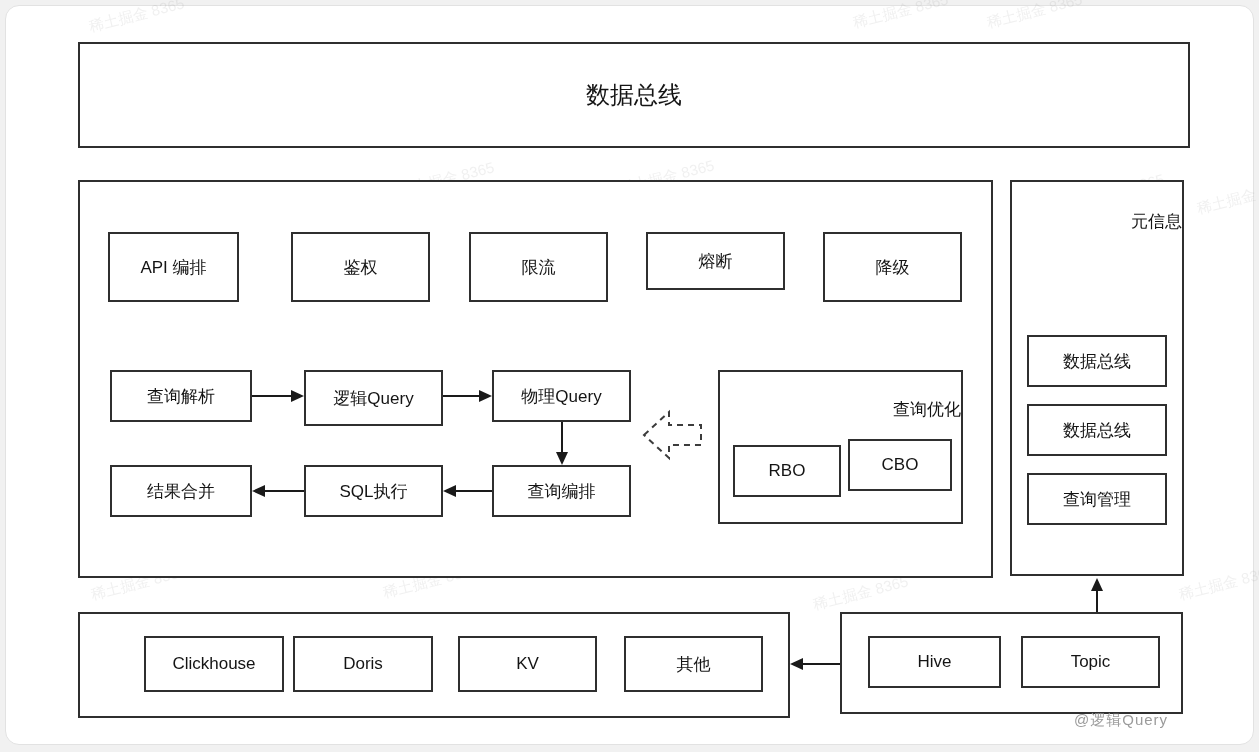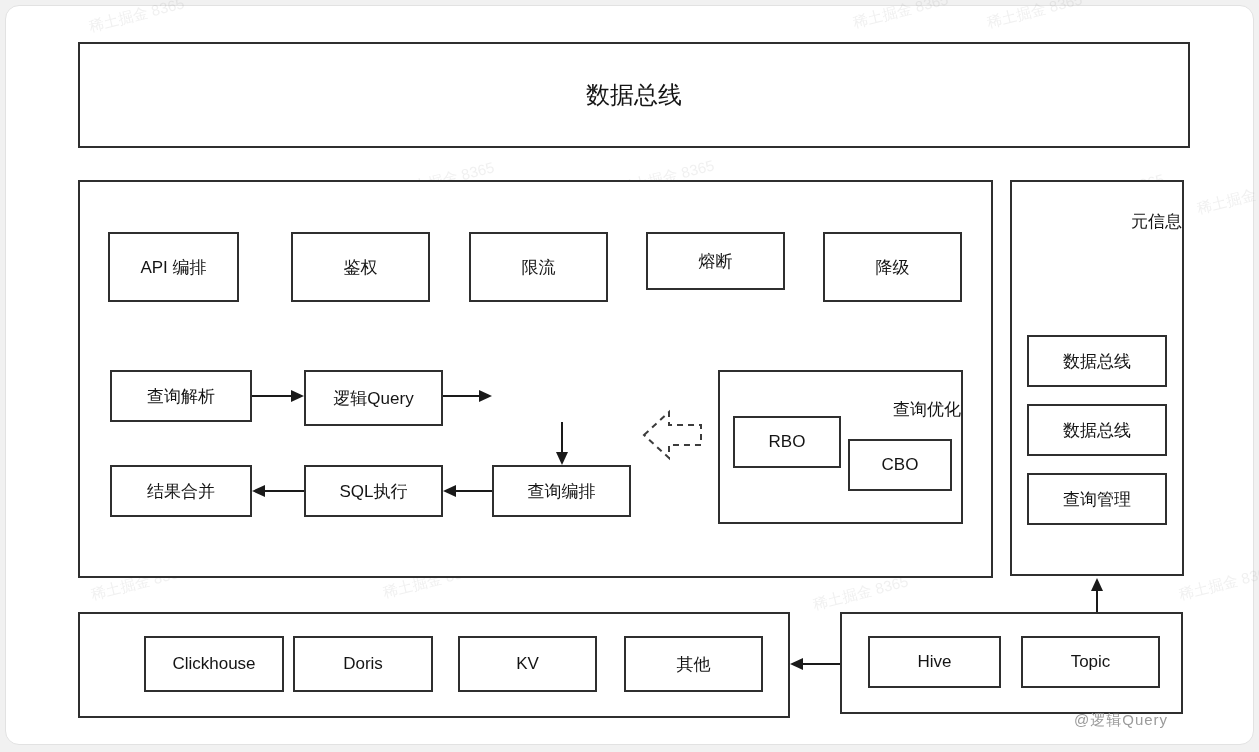--- a/index.html
+++ b/index.html
@@ -87,29 +87,30 @@
   <div class="dcontainer" style="left:78px;top:180px;width:915px;height:398px"></div>
 
   <div class="dbox" style="left:108px;top:232px;width:131px;height:70px">API 编排</div>
   <div class="dbox" style="left:291px;top:232px;width:139px;height:70px">鉴权</div>
   <div class="dbox" style="left:469px;top:232px;width:139px;height:70px">限流</div>
   <div class="dbox" style="left:646px;top:232px;width:139px;height:58px">熔断</div>
   <div class="dbox" style="left:823px;top:232px;width:139px;height:70px">降级</div>
 
   <div class="dbox" style="left:110px;top:370px;width:142px;height:52px">查询解析</div>
   <div class="dbox" style="left:304px;top:370px;width:139px;height:56px">逻辑Query</div>
+  <div class="dbox" style="left:492px;top:370px;width:139px;height:52px">物理Query</div>
 
   <div class="dbox" style="left:110px;top:465px;width:142px;height:52px">结果合并</div>
   <div class="dbox" style="left:304px;top:465px;width:139px;height:52px">SQL执行</div>
   <div class="dbox" style="left:492px;top:465px;width:139px;height:52px">查询编排</div>
 
   <div class="dcontainer" style="left:718px;top:370px;width:245px;height:154px">
     <div class="dtitle" style="top:26px">查询优化</div>
   </div>
-  <div class="dbox" style="left:733px;top:416px;width:108px;height:52px">RBO</div>
+  <div class="dbox" style="left:733px;top:445px;width:108px;height:52px">RBO</div>
   <div class="dbox" style="left:848px;top:439px;width:104px;height:52px">CBO</div>
 
   <div class="dcontainer" style="left:1010px;top:180px;width:174px;height:396px">
     <div class="dtitle" style="top:28px">元信息</div>
   </div>
   <div class="dbox" style="left:1027px;top:335px;width:140px;height:52px">数据总线</div>
   <div class="dbox" style="left:1027px;top:404px;width:140px;height:52px">数据总线</div>
   <div class="dbox" style="left:1027px;top:473px;width:140px;height:52px">查询管理</div>
 
   <div class="dcontainer" style="left:78px;top:612px;width:712px;height:106px"></div>

